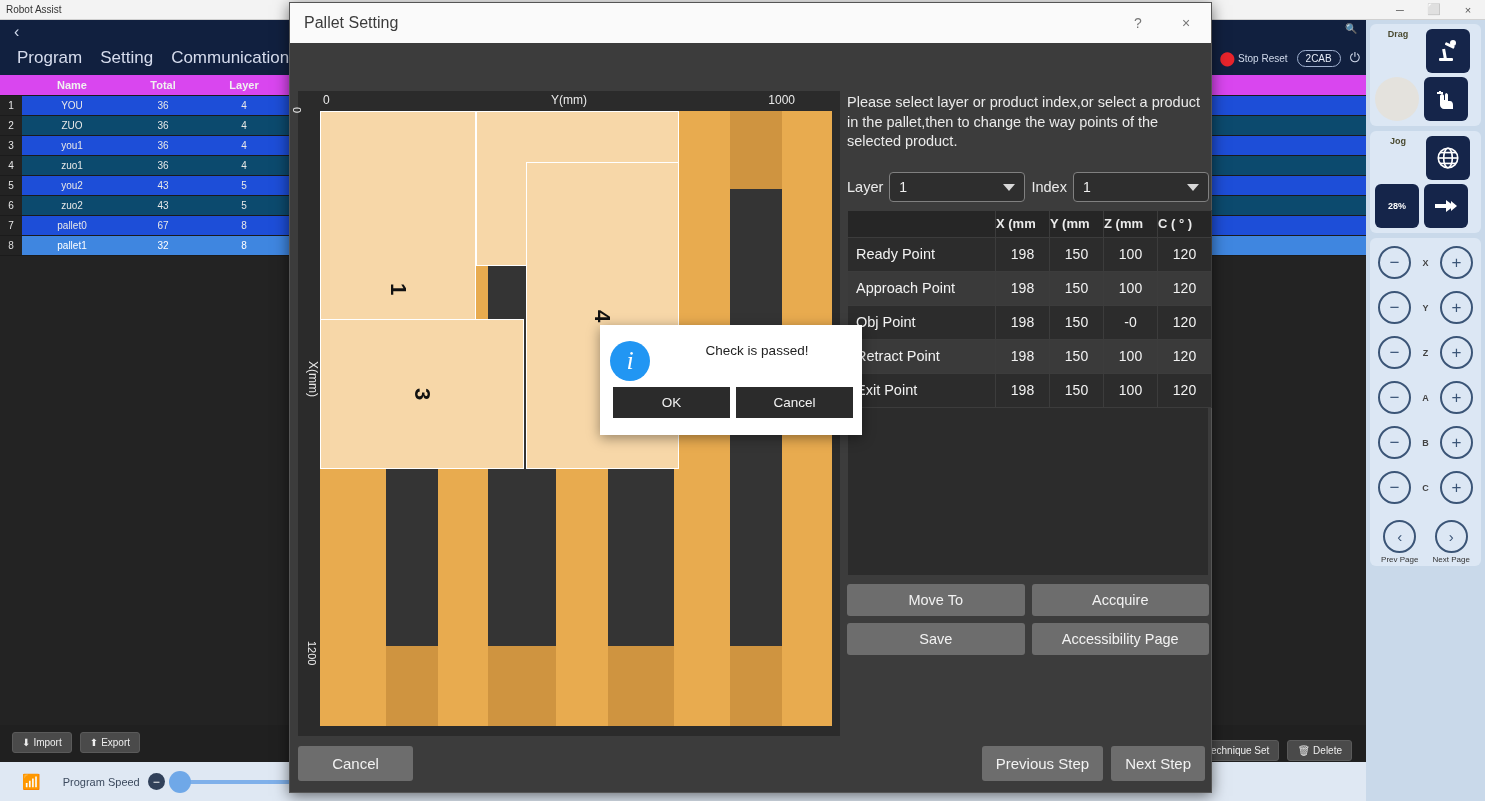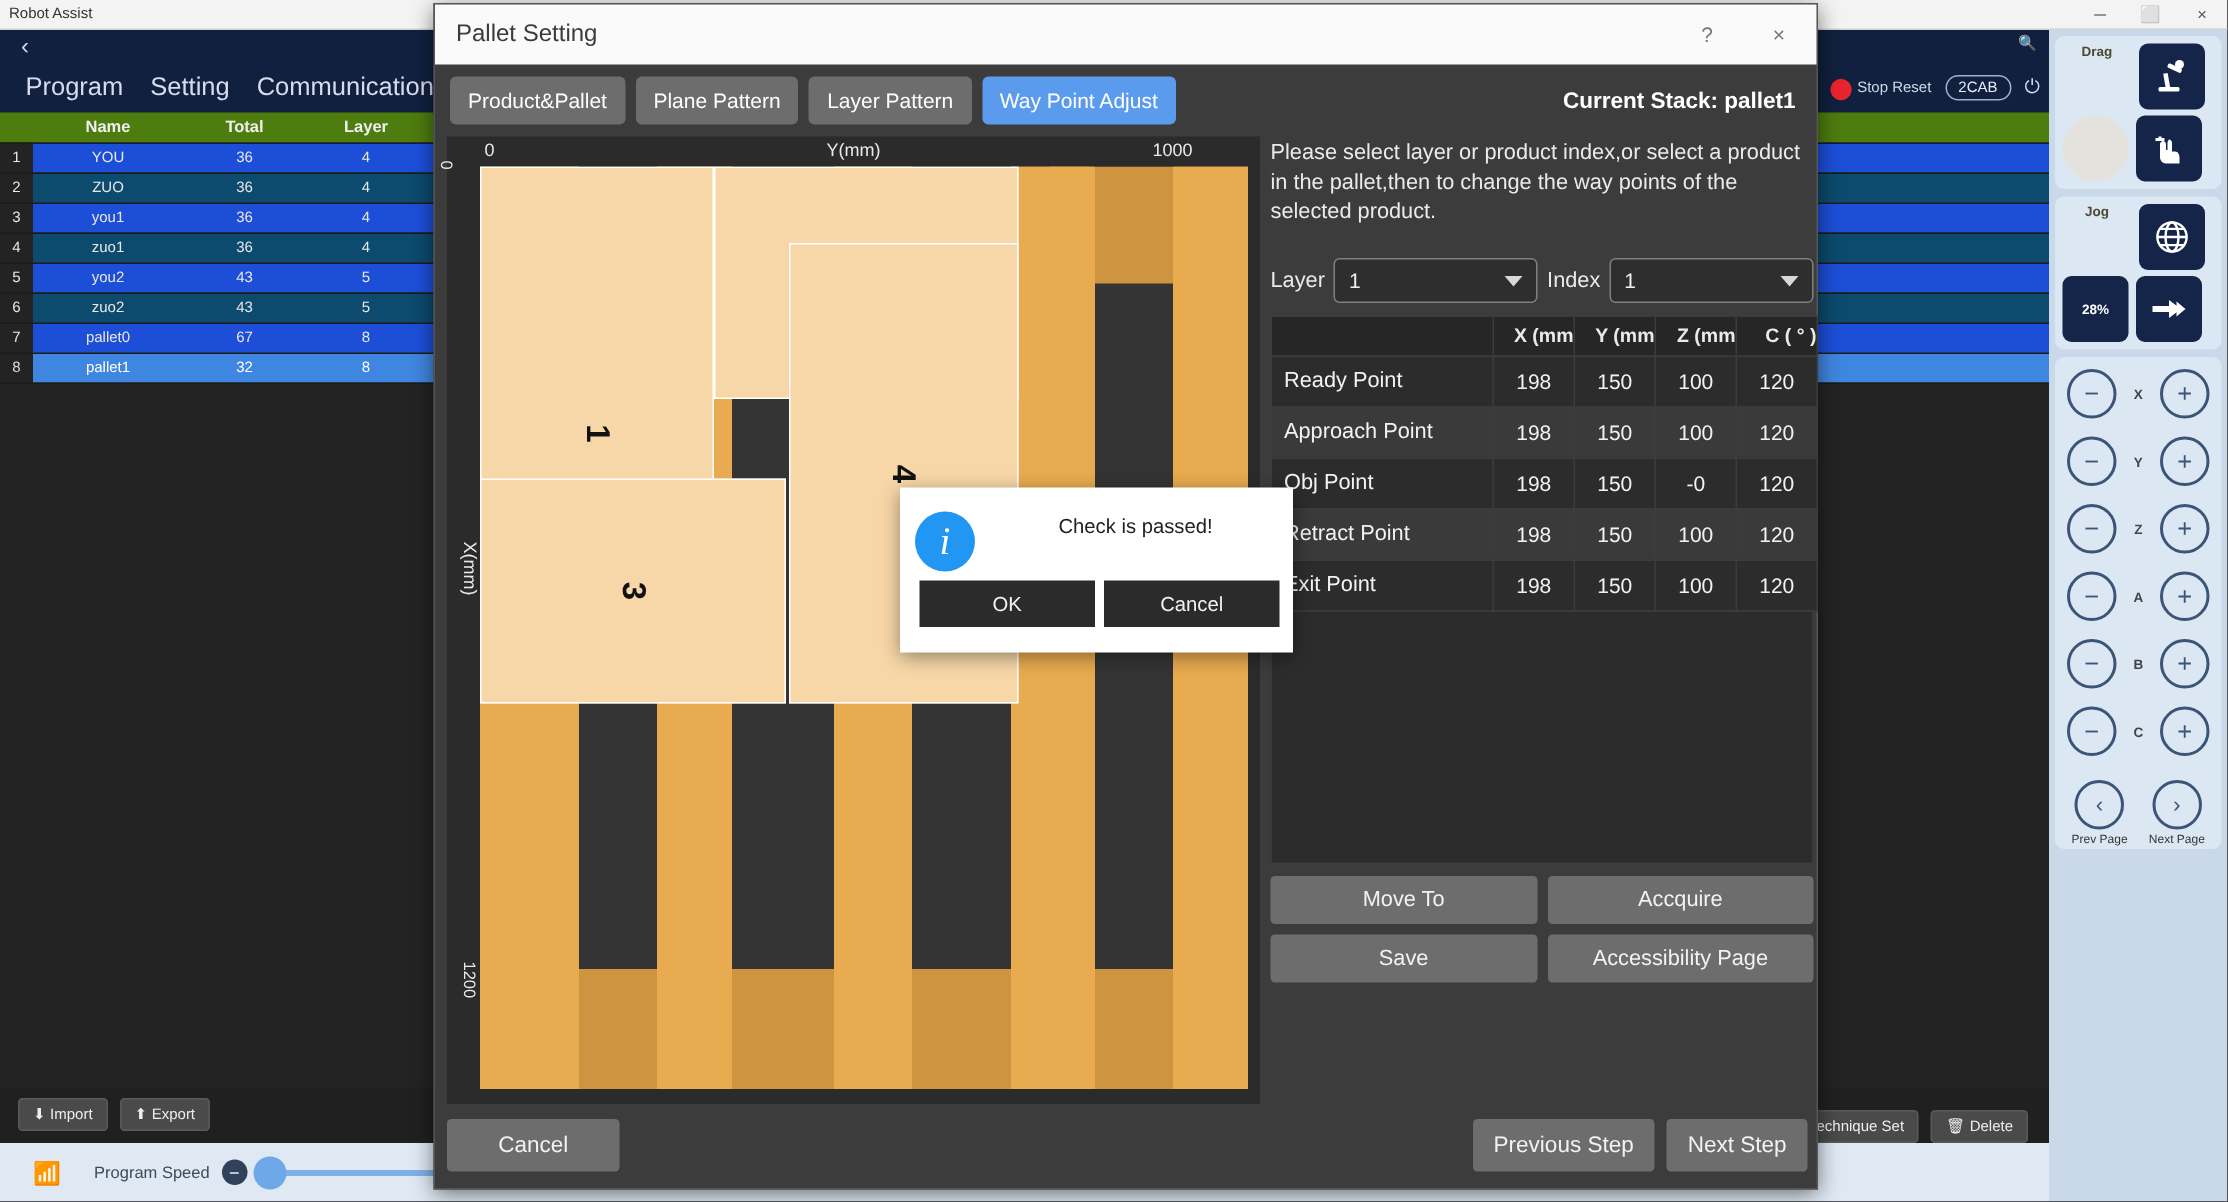--- a/index.html
+++ b/index.html
@@ -63,21 +63,21 @@
 
   
   #bg-table{
     position:absolute; left:0px; top:55px; width:1366px; height:650px;
     background:#232323;
   }
   table.pallets{
     border-collapse:collapse; width:1366px; table-layout:fixed;
   }
   table.pallets th{
-    background:#4d7c0f; color:#f0f0f0; font-size:11px; font-weight:bold;
+    background:#d946ef; color:#f0f0f0; font-size:11px; font-weight:bold;
     height:20px; border-bottom:1px solid #1b1b1b;
   }
   table.pallets td{
     color:#e8e8e8; font-size:10px; text-align:center; height:20px;
     border-bottom:1px solid #1b1b1b;
   }
   tr.row-even td{ background:#1d4ed8; }
   tr.row-odd  td{ background:#0c4a6e; }
   tr.row-sel  td{ background:#3f86e0; color:#fff; }
   td.idx-cell{ background:#232323 !important; width:22px; color:#ddd; }
@@ -254,21 +254,21 @@
     position:absolute; right:9px; top:11px; width:0;height:0;
     border-left:6px solid transparent; border-right:6px solid transparent;
     border-top:7px solid #d8d8d8;
   }
   table.wp{
     border-collapse:collapse; width:364px; margin:0 4px;
     table-layout:fixed;
   }
   table.wp th{
     background:#262626; color:#eaeaea; font-size:13px; height:27px;
-    text-align:right; border:1px solid #3c3c3c; overflow:hidden;
+    text-align:left; border:1px solid #3c3c3c; overflow:hidden;
     white-space:nowrap;
   }
   table.wp th.name-col{ width:148px; }
   table.wp td{
     font-size:14px; color:#f2f2f2; height:34px; border:1px solid #3c3c3c;
     text-align:center;
   }
   table.wp td.rowname{ text-align:left; padding-left:8px; font-size:14.5px; }
   tr.wp-odd td{ background:#2c2c2c; }
   tr.wp-even td{ background:#3a3a3a; }
@@ -589,27 +589,20 @@
 <div id="dialog">
 
   <div id="dlg-titlebar">
     <span id="dlg-title">Pallet Setting</span>
     <div id="dlg-tb-right">
       <div>?</div>
       <div>×</div>
     </div>
   </div>
 
-  <div id="dlg-tabs">
-    <div class="tab">Product&amp;Pallet</div>
-    <div class="tab">Plane Pattern</div>
-    <div class="tab">Layer Pattern</div>
-    <div class="tab active">Way Point Adjust</div>
-    <div id="current-stack">Current Stack: pallet1</div>
-  </div>
 
   <div id="dlg-body">
 
     <div id="viz-wrap">
       <div id="axis-y-0">0</div>
       <div id="axis-y-label">Y(mm)</div>
       <div id="axis-y-1000">1000</div>
       <div id="axis-x-0">0</div>
       <div id="axis-x-label">X(mm)</div>
       <div id="axis-x-1200">1200</div>

